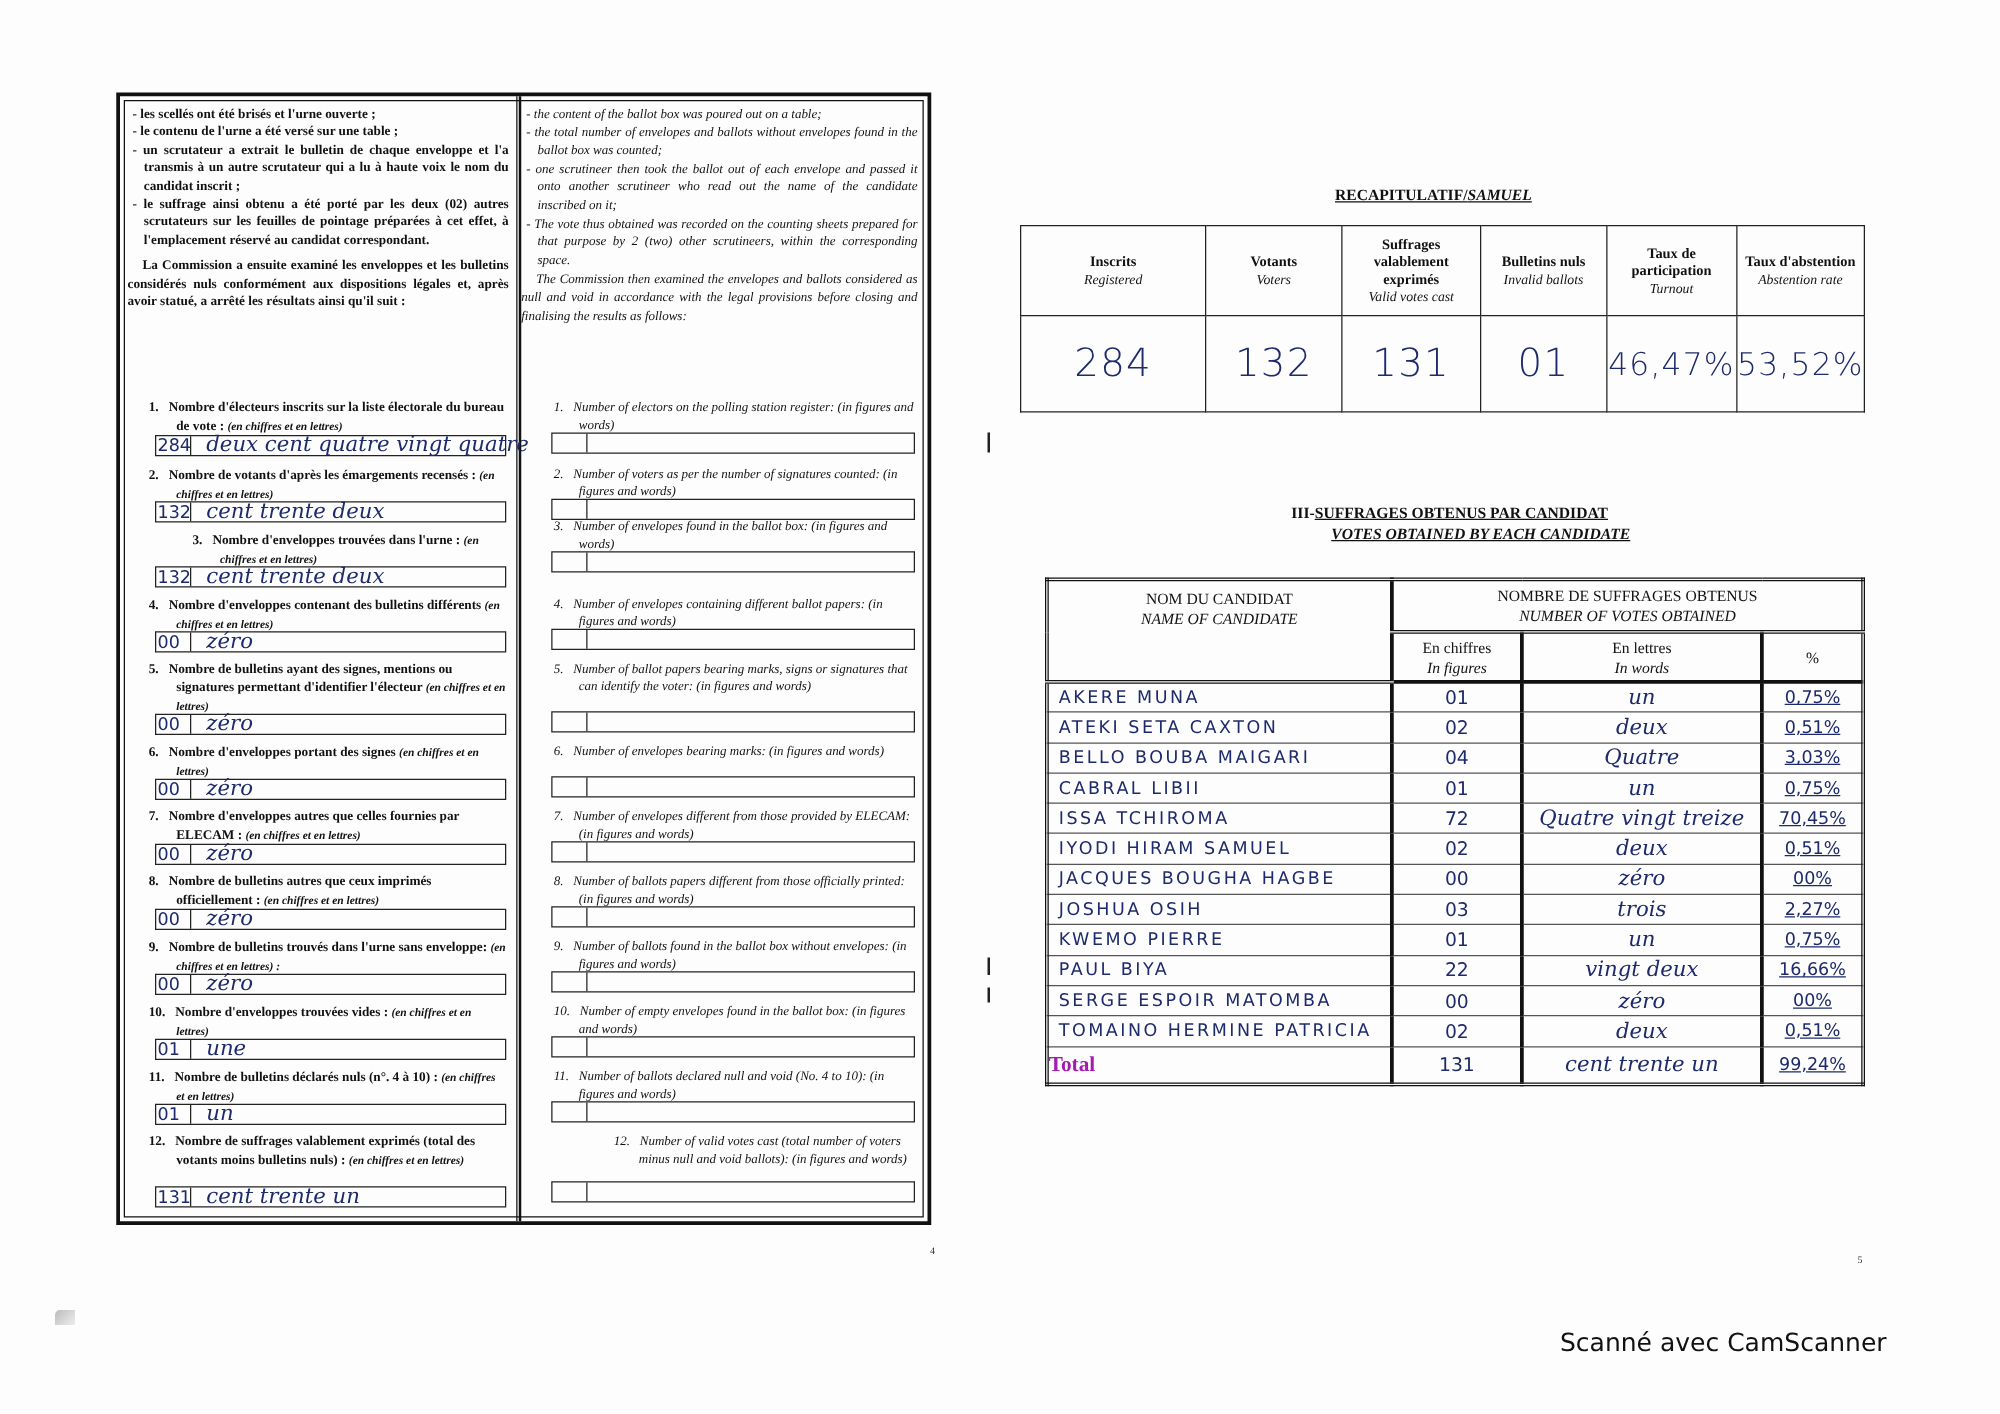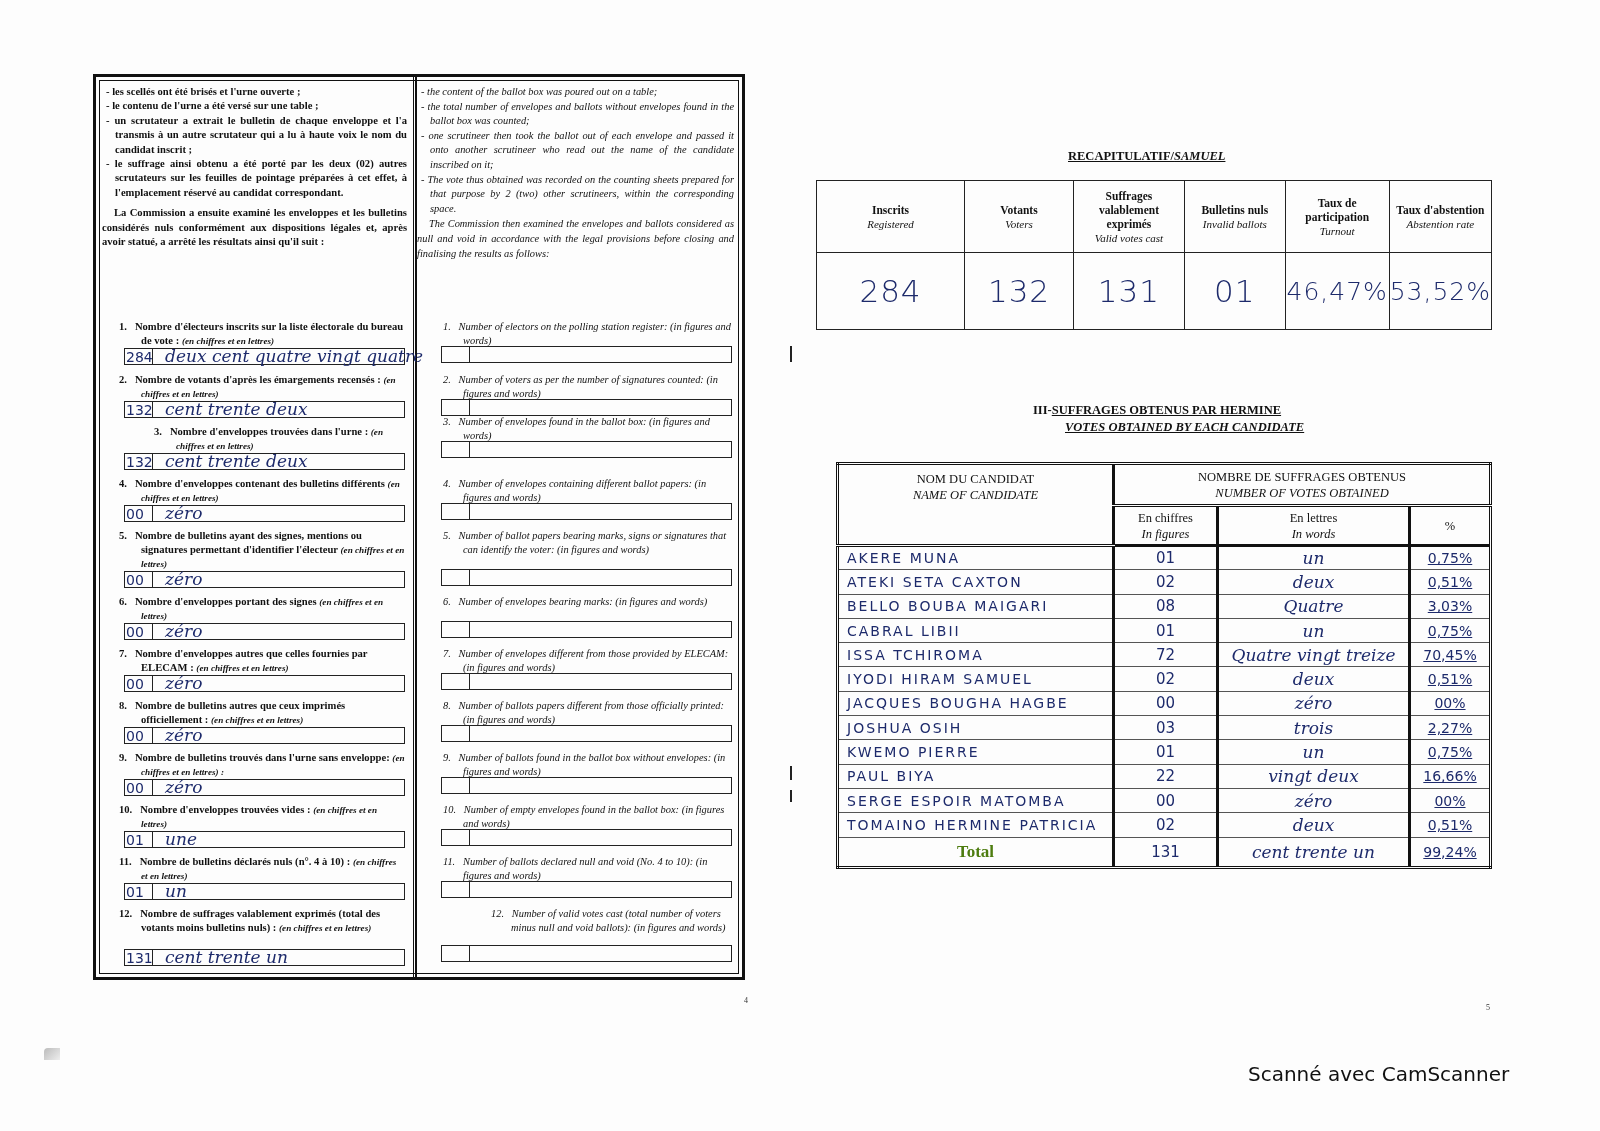--- a/index.html
+++ b/index.html
@@ -55,21 +55,21 @@
   table.cand td { border-right: 3px solid #111; vertical-align: middle; }
   table.cand .h1 td { height: 42px; text-align: center; font-size: 12.5px; line-height: 16px; border-bottom: 3px double #111; }
   table.cand .h1 td.nom { vertical-align: top; padding-top: 6px; border-bottom: 3px double #111; }
   table.cand .h2 td { height: 40px; text-align: center; font-size: 12.5px; line-height: 16px; border-bottom: 3px solid #111; }
   table.cand .row td { height: 24.3px; border-bottom: 1px solid #555; font-family: "DejaVu Sans", sans-serif; font-size: 15px; color: #1d2a6b; }
   table.cand .row td.name { letter-spacing: 2px; font-size: 14px; padding-left: 8px; white-space: nowrap; }
   table.cand .row td.fig, table.cand .row td.words { text-align: center; }
   table.cand .row td.words { font-family: "DejaVu Serif", serif; font-style: italic; font-size: 17px; }
   table.cand .row td.pct { font-size: 14px; text-align: center; text-decoration: underline; white-space: nowrap; }
   table.cand .row.total td { border-bottom: none; height: 30px; }
-  table.cand .row.total td.name { text-align: center; font-family: "Liberation Serif", serif; font-weight: bold; font-size: 17px; color: #4d7c0f; letter-spacing: 0; padding: 0; }
+  table.cand .row.total td.name { font-family: "Liberation Serif", serif; font-weight: bold; font-size: 17px; color: #a21caf; letter-spacing: 0; padding: 0; }
 
   .mark { position: absolute; width: 2px; background: #222; }
   .footer-scan { position: absolute; left: 1248px; top: 1062px; font-family: "DejaVu Sans", sans-serif; font-size: 20px; color: #111; }
   .corner { position: absolute; left: 44px; top: 1048px; width: 16px; height: 12px; background: linear-gradient(135deg, #bbb, #eee); border-radius: 4px 0 0 0; }
 </style>
 </head>
 <body>
 
 <div class="left-frame">
   <div class="col col-fr">
@@ -306,21 +306,21 @@
     <td>132</td>
     <td>131</td>
     <td>01</td>
     <td class="sm">46,47%</td>
     <td class="sm">53,52%</td>
   </tr>
 </tbody>
   </table>
 
 <div class="title-cand">
-  <div class="l1"><span style="text-decoration:none">III-</span><span>SUFFRAGES OBTENUS PAR HERMINE</span></div>
+  <div class="l1"><span style="text-decoration:none">III-</span><span>SUFFRAGES OBTENUS PAR CANDIDAT</span></div>
   <div class="l2">VOTES OBTAINED BY EACH CANDIDATE</div>
 </div>
 
 <table class="cand">
   <tbody>
       <tr class="h1">
     <td class="nom" rowspan="2" style="width:276px">
       <div>NOM DU CANDIDAT</div>
       <div style="font-style:italic">NAME OF CANDIDATE</div>
     </td>
@@ -349,21 +349,21 @@
         <td class="pct" style="border-right:none">0,75%</td>
       </tr>
       <tr class="row">
         <td class="name">ATEKI SETA CAXTON</td>
         <td class="fig">02</td>
         <td class="words">deux</td>
         <td class="pct" style="border-right:none">0,51%</td>
       </tr>
       <tr class="row">
         <td class="name">BELLO BOUBA MAIGARI</td>
-        <td class="fig">08</td>
+        <td class="fig">04</td>
         <td class="words">Quatre</td>
         <td class="pct" style="border-right:none">3,03%</td>
       </tr>
       <tr class="row">
         <td class="name">CABRAL LIBII</td>
         <td class="fig">01</td>
         <td class="words">un</td>
         <td class="pct" style="border-right:none">0,75%</td>
       </tr>
       <tr class="row">

